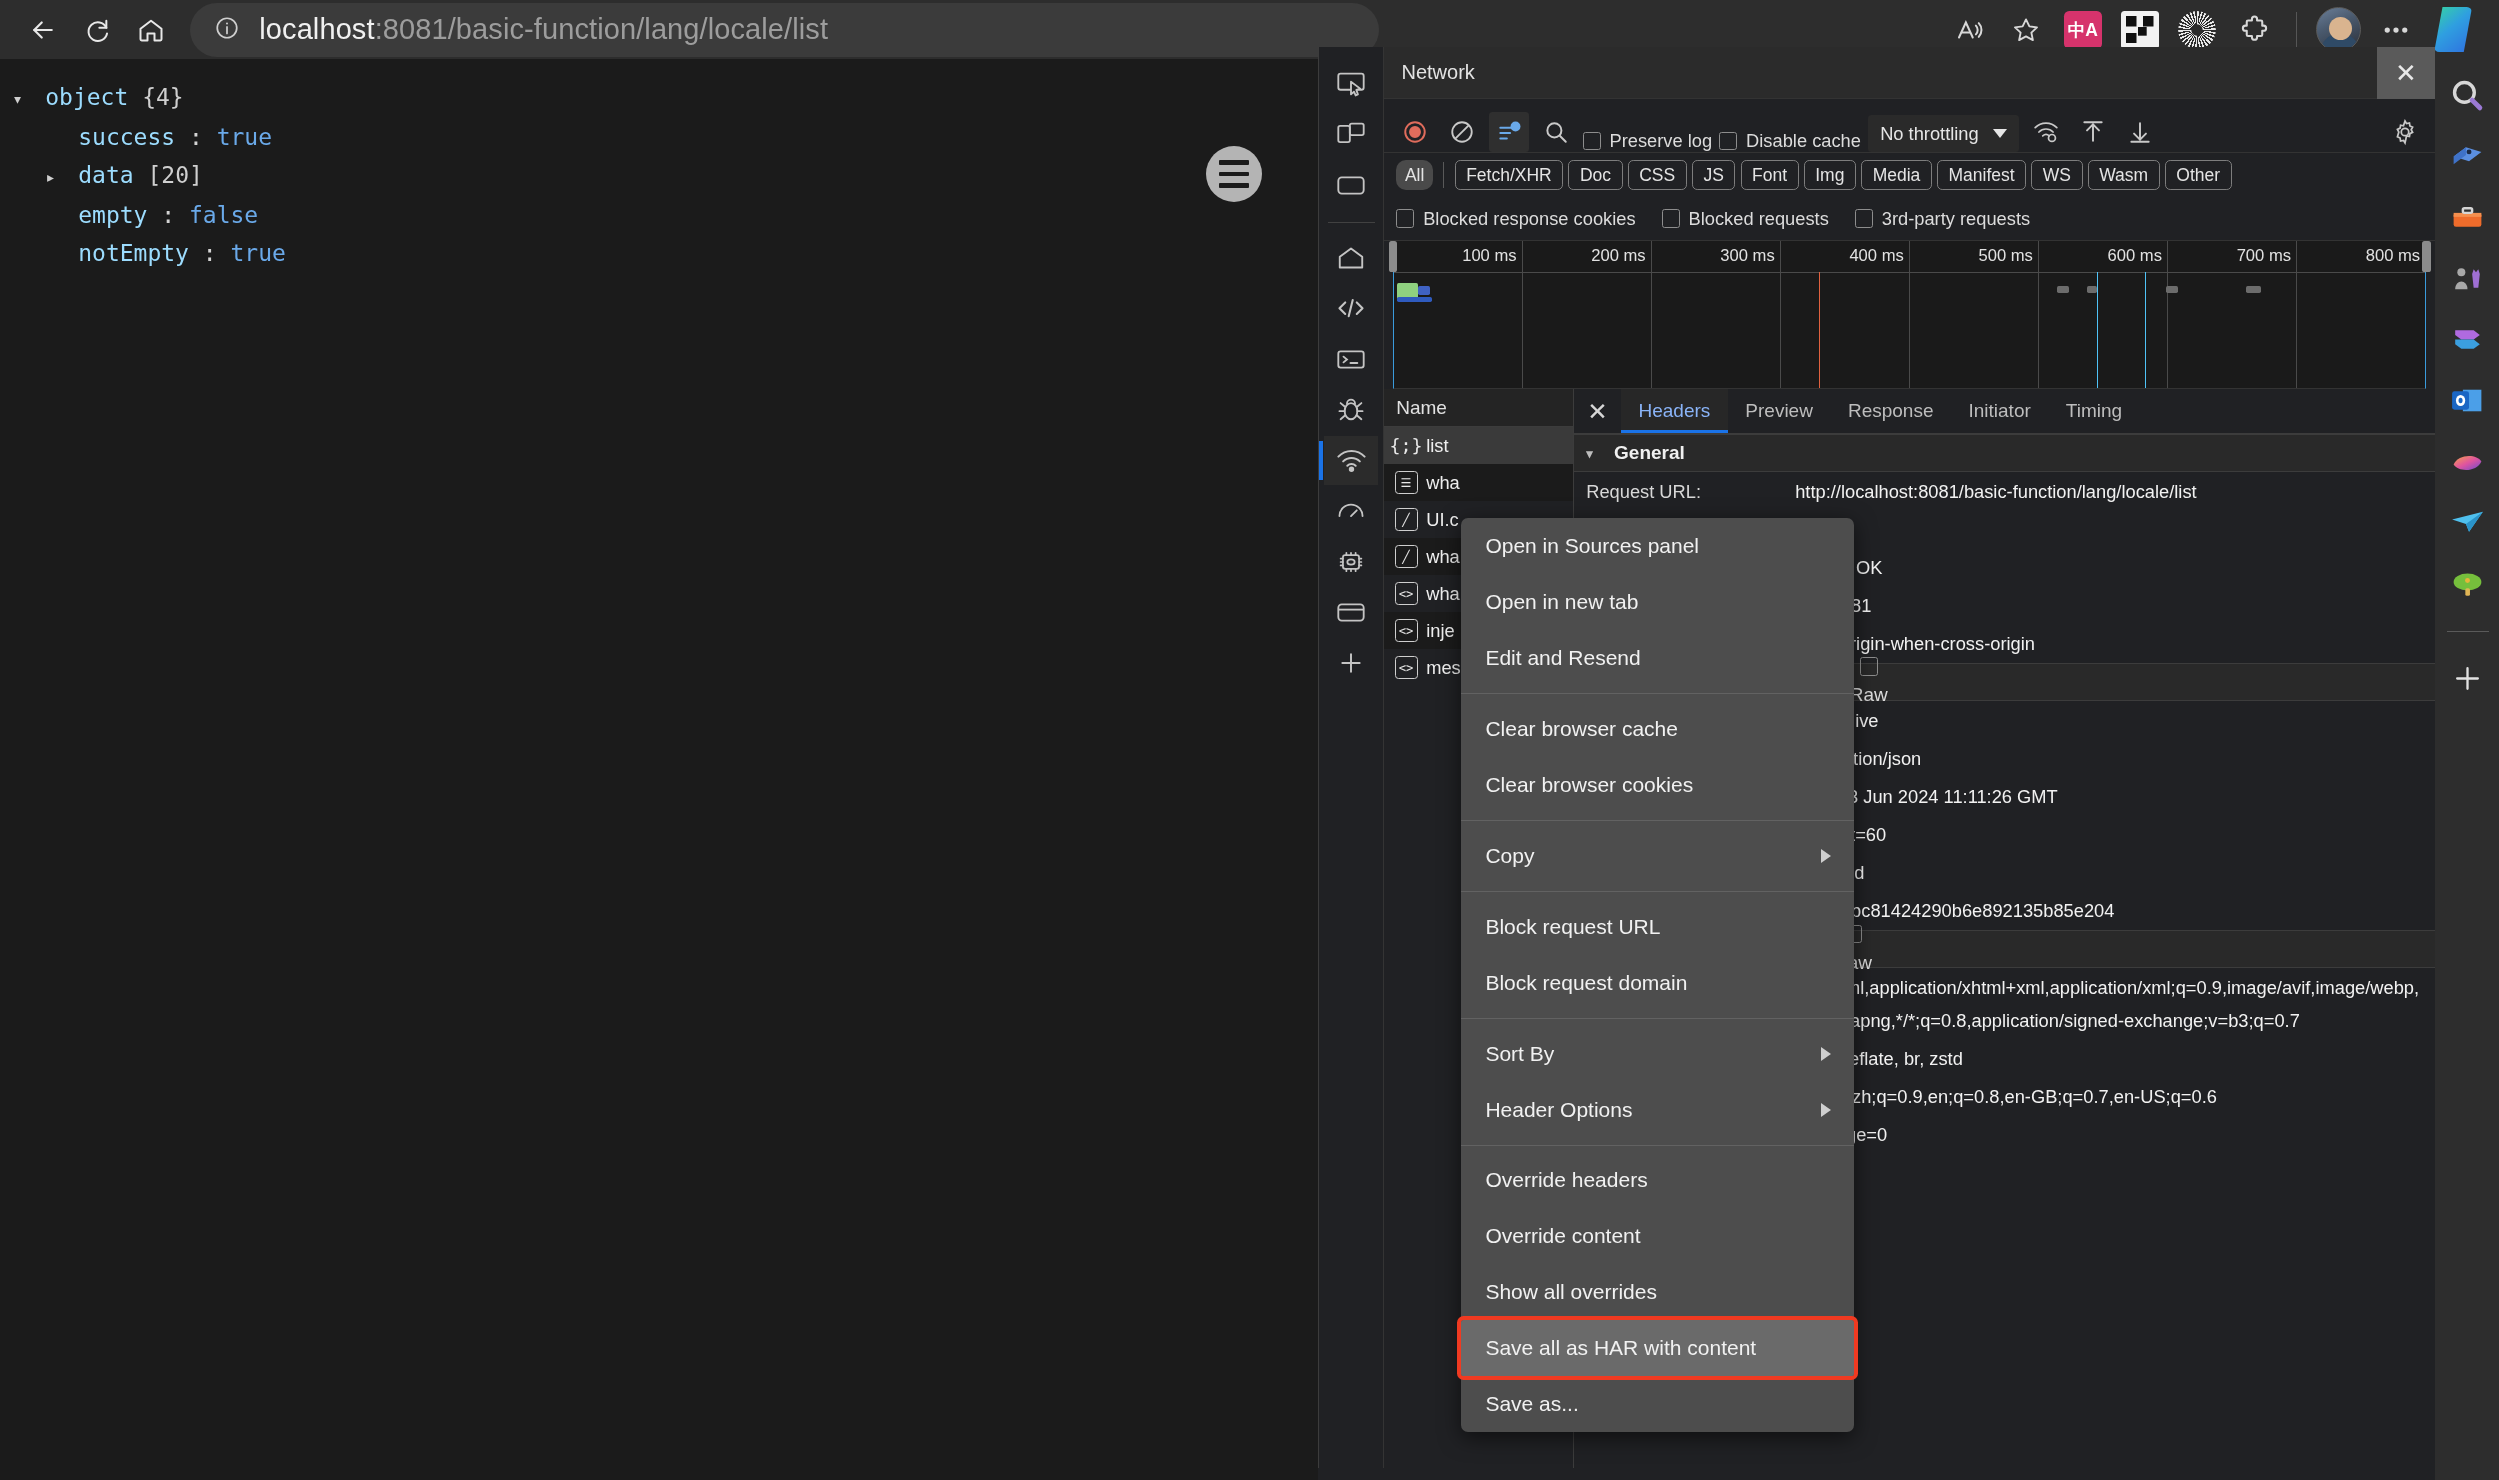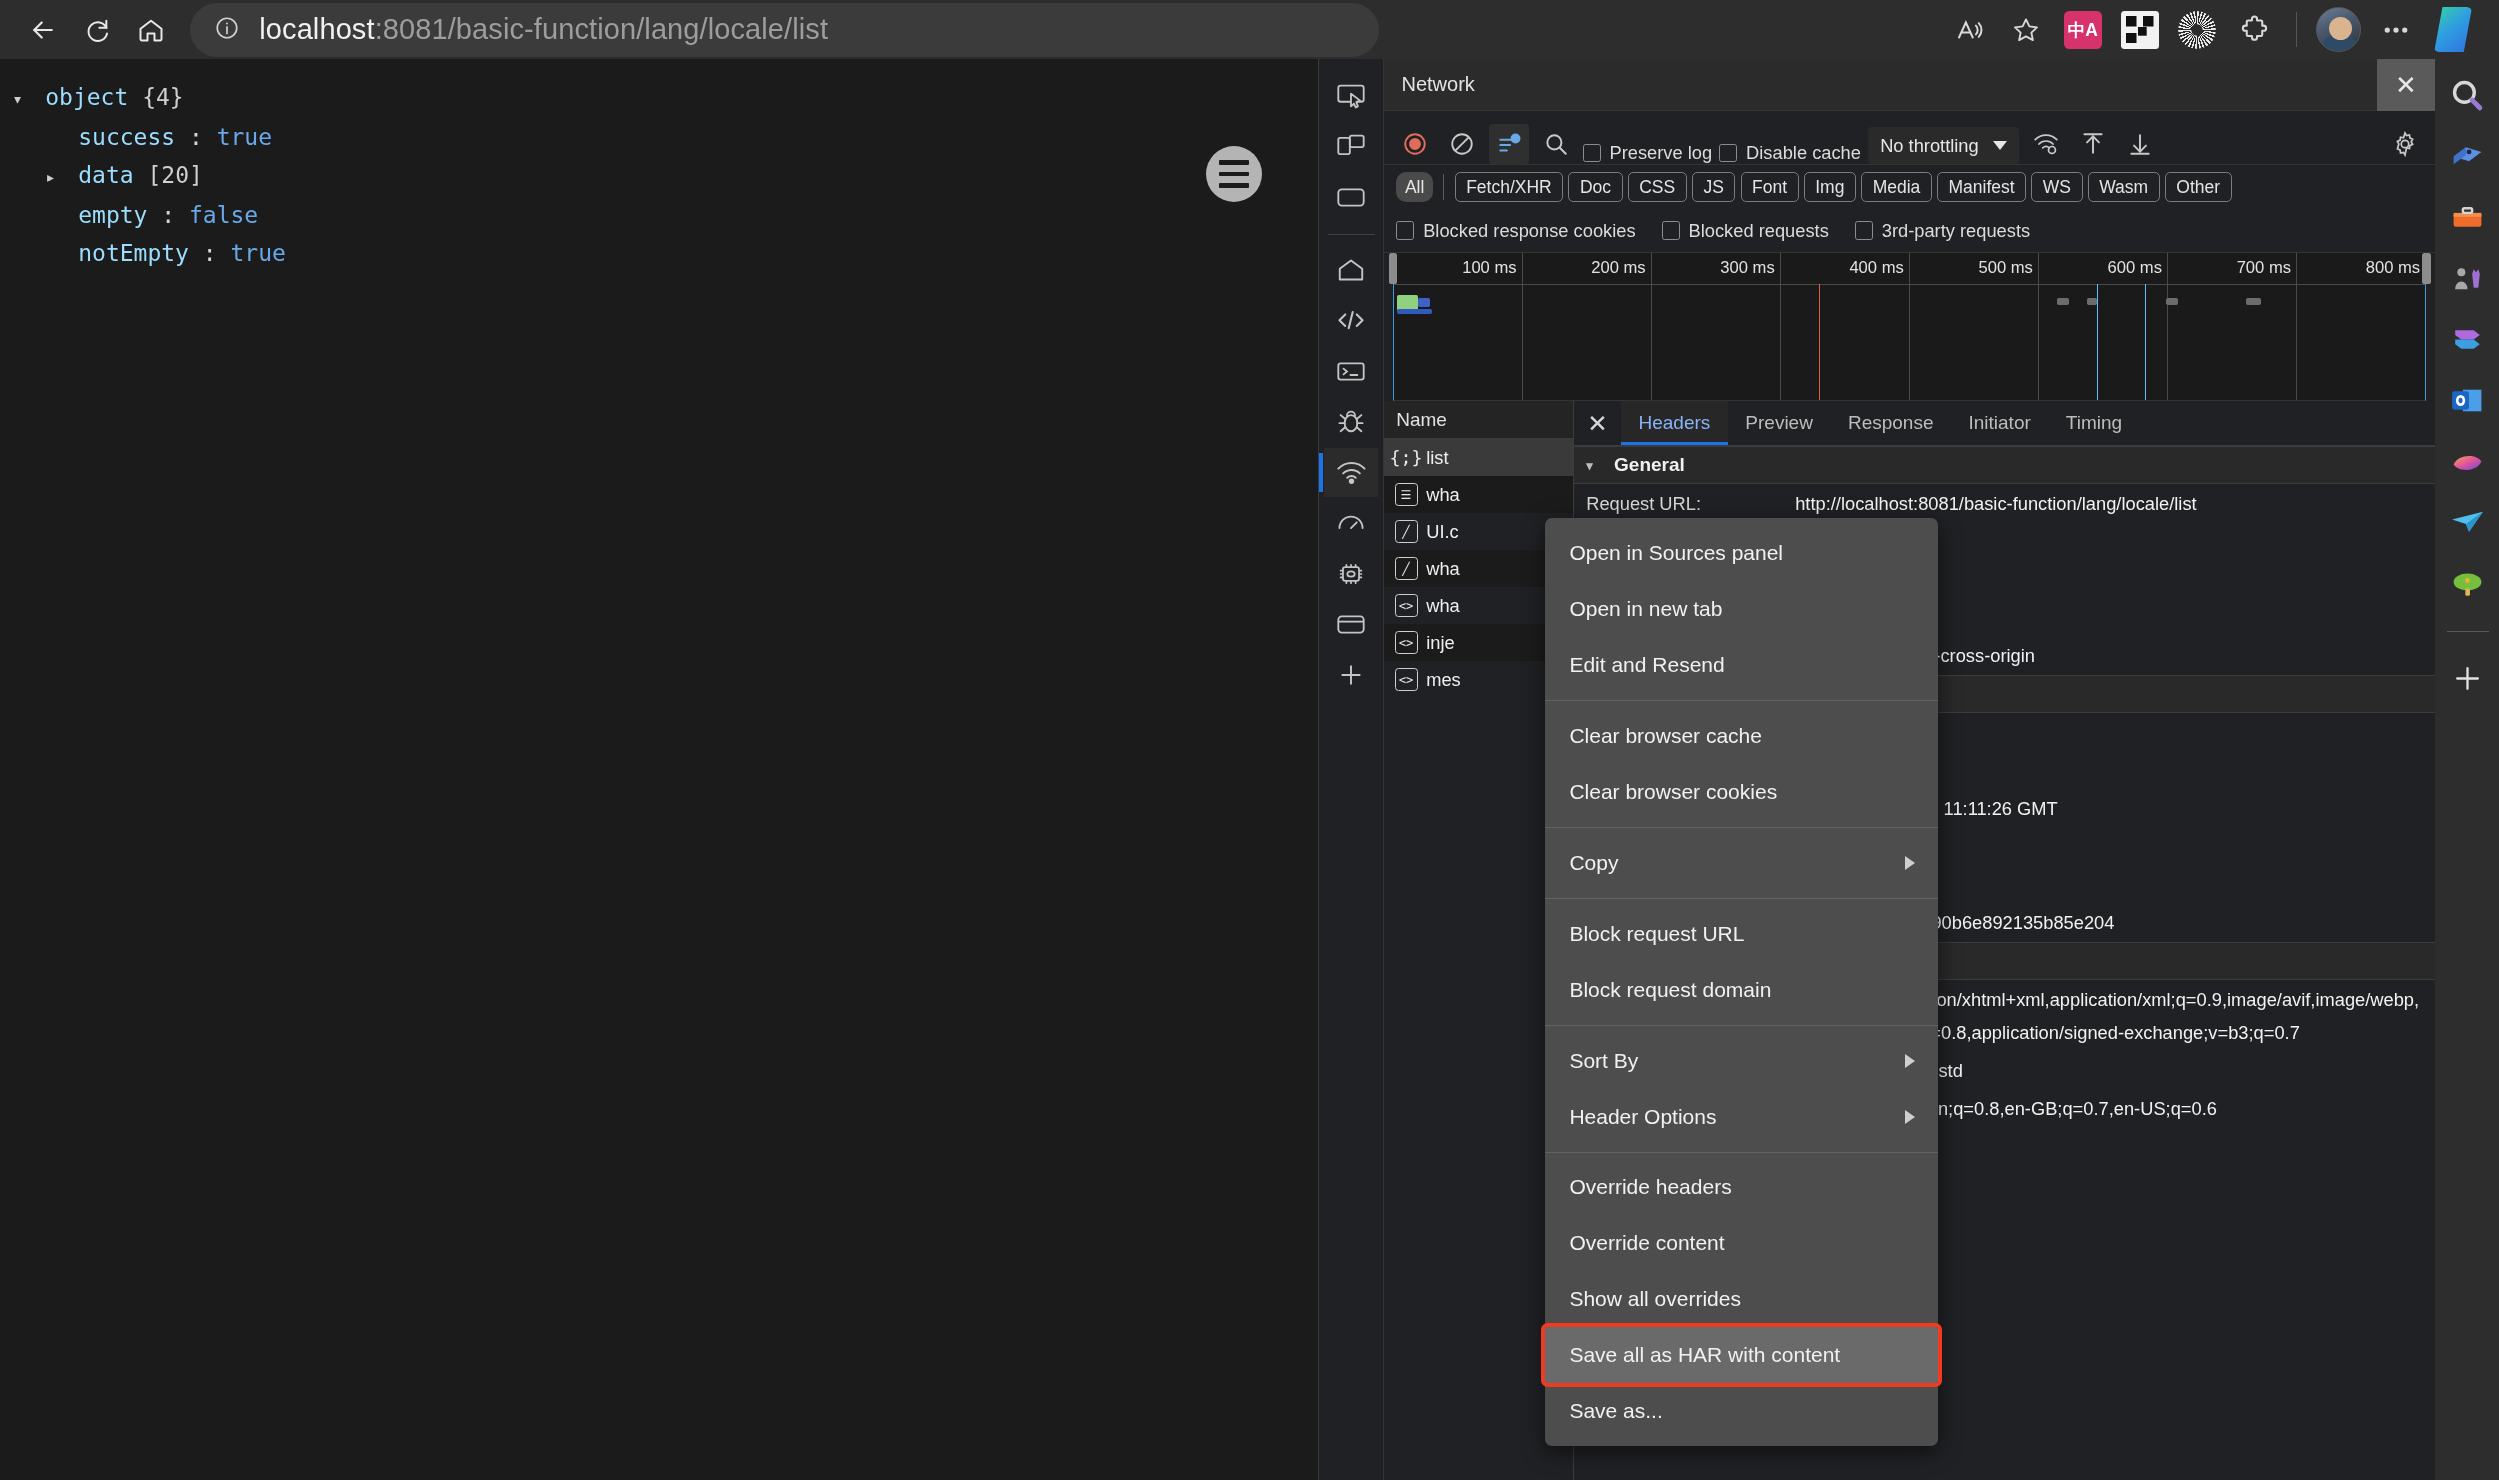--- a/index.html
+++ b/index.html
@@ -92,21 +92,21 @@
   .indent { display:inline-block; width: 33px; }
   .hamburger {
     position: absolute; top: 87px; left: 1206px;
     width: 56px; height: 56px; border-radius: 50%; background: #b4b4b4;
     display: flex; flex-direction: column; align-items: center; justify-content: center; gap: 7px;
   }
   .hamburger i { display:block; width: 30px; height: 4.4px; background: #1b1b1b; border-radius: 0.9px; }
 
   
   .devtools {
-    position: absolute; top: 59px; left: 1318px; width: 1117px; height: 1421px;
+    position: absolute; top: 47px; left: 1318px; width: 1117px; height: 1421px;
     background: #202124; border-left: 0.9px solid #3c3c3c;
     display: flex;
   }
   .dt-sidebar {
     width: 65px; background: #202124; border-right: 0.9px solid #343434;
     display: flex; flex-direction: column; align-items: center; padding-top: 12.2px; flex: 0 0 65px;
   }
   .dt-ico {
     width: 54px; height: 49px; display:flex; align-items:center; justify-content:center;
     color: #c4c4c4; position: relative; margin-bottom: 1.7px;
@@ -202,22 +202,22 @@
   }
   .sec-head .tri { font-size:13px; color:#bdbdbd; width:12.2px; }
   .raw-chk { display:flex; align-items:center; gap:8.7px; font-weight:400; color:#dcdcdc; margin-left: 49px; flex-direction: column; }
   .kv { display:flex; padding: 2.6px 12.2px; line-height: 33px; }
   .kv .k { width: 209px; flex:0 0 209px; color:#d8d8d8; }
   .kv .v { flex:1 1 auto; color:#f2f2f2; word-break: break-all; }
   .status-dot { display:inline-block; width:16.6px;height:16.6px;border-radius:50%;background:#4caf50; margin-right:8.7px; vertical-align:-1.7px;}
 
   
   .ctx {
-    position: absolute; left: 1545px; top: 518px; width: 393px;
-    background: #4d4d4d; border-radius: 7px; padding: 7px 0;
+    position: absolute; left: 1461px; top: 518px; width: 393px;
+    background: #4d4d4d; border-radius: 7px; padding: 0 0;
     box-shadow: 0 5.2px 21px rgba(0,0,0,.55); z-index: 50;
   }
   .ctx-item {
     height: 56px; display:flex; align-items:center; padding: 0 24.4px;
     color: #f1f1f1; font-size: 21px; position: relative;
   }
   .ctx-item .arrow {
     position:absolute; right: 23px; width:0;height:0;
     border-top:7.9px solid transparent;border-bottom:7.9px solid transparent;border-left:10.5px solid #cfcfcf;
   }

